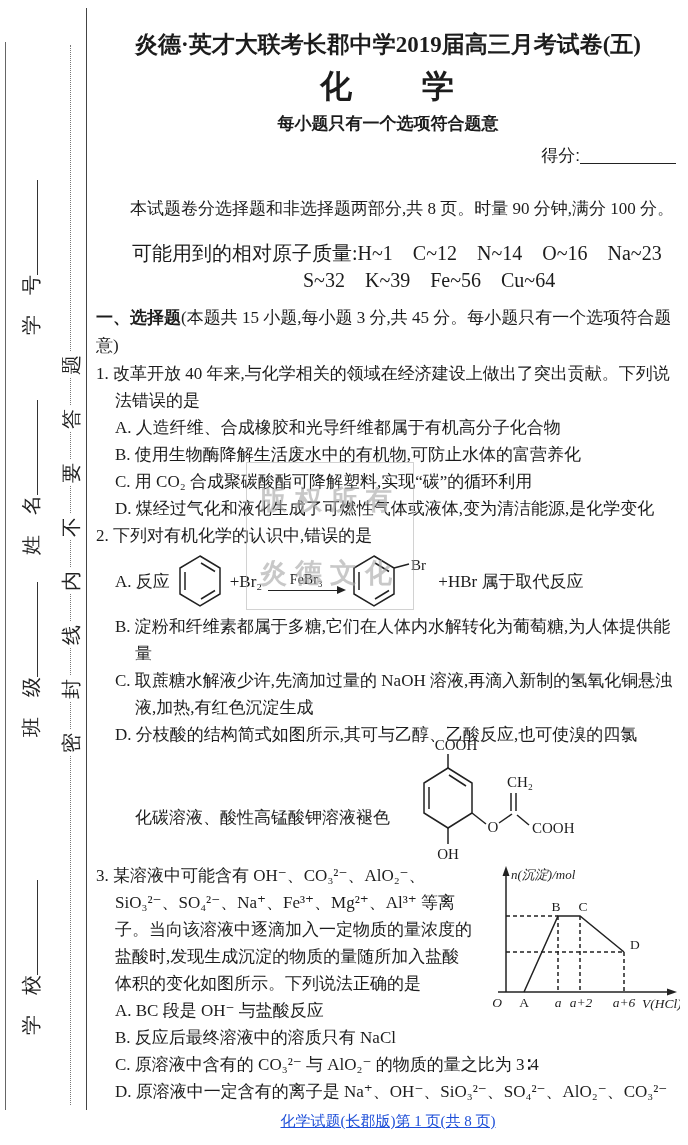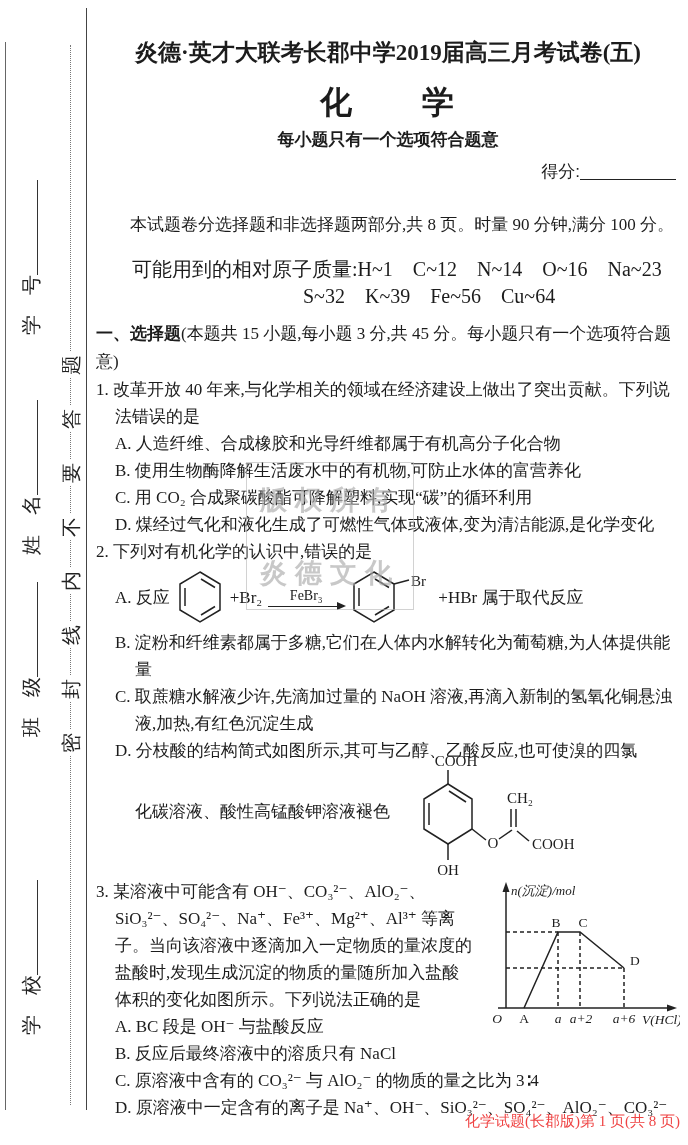--- a/index.html
+++ b/index.html
@@ -9,21 +9,21 @@
   .page-edge{position:absolute;left:5px;top:42px;width:1px;height:1068px;background:#666;}
   .main-border{position:absolute;left:86px;top:8px;width:1px;height:1102px;background:#444;}
   .seal-dotted{position:absolute;left:70px;top:45px;height:1060px;width:0;border-left:1px dotted #777;}
   .field{position:absolute;left:16px;white-space:nowrap;font-size:20px;color:#222;
          transform-origin:0 0;transform:rotate(-90deg);}
   .field .blank{display:inline-block;width:95px;border-bottom:1px solid #333;height:1.05em;}
   .seal-char{position:absolute;left:58px;width:26px;height:26px;font-size:20px;line-height:26px;
              text-align:center;background:#fff;transform:rotate(-90deg);z-index:2;color:#222;}
   
   .content{position:absolute;left:96px;top:26px;width:584px;}
-  .exam-title{margin:12px;text-align:center;font-size:23px;font-weight:700;line-height:30px;
+  .exam-title{margin:4px;text-align:center;font-size:23px;font-weight:700;line-height:30px;
               font-family:"Liberation Serif","DejaVu Serif",serif;}
   .subject{text-align:center;font-size:32px;font-weight:700;line-height:44px;margin-top:2px;letter-spacing:2px;}
   .byline{text-align:center;font-size:17px;font-weight:700;line-height:24px;margin-top:4px;
           font-family:"Liberation Sans","DejaVu Sans",sans-serif;}
   .score-row{text-align:right;margin-top:8px;font-size:17px;padding-right:4px;
              font-family:"Liberation Sans","DejaVu Sans",sans-serif;}
   .score-blank{display:inline-block;width:96px;height:18px;border-bottom:1px solid #222;vertical-align:-3px;}
   .intro{margin-top:27px;font-size:17px;line-height:29px;text-indent:34px;}
   .mass{margin-top:8px;font-size:20px;line-height:27px;}
   .mass-l1{padding-left:36px;}
@@ -36,33 +36,33 @@
   
   .rxn-row{display:flex;align-items:center;gap:6px;padding-left:19px;height:60px;margin:2px 0;}
   .rxn-row svg{flex:0 0 auto;}
   .rxn-arrow{display:inline-flex;flex-direction:column;align-items:center;width:76px;}
   .rxn-arrow .cat{font-size:14px;line-height:16px;}
   .rxn-arrow .shaft{width:100%;height:0;border-top:1.5px solid #222;position:relative;margin-top:2px;}
   .rxn-arrow .shaft::after{content:"";position:absolute;right:-2px;top:-4.6px;width:0;height:0;
       border-left:9px solid #222;border-top:4px solid transparent;border-bottom:4px solid transparent;}
   
   .d-fig{position:relative;height:112px;margin-top:2px;}
-  .d-cont{position:absolute;left:39px;top:32px;}
+  .d-cont{position:absolute;left:39px;top:54px;}
   .chorismate{position:absolute;left:300px;top:-12px;}
   
   .q3-chart{float:right;margin:2px 0 4px 8px;}
   .mathtxt{font-style:italic;}
   svg line,svg polyline,svg polygon,svg path{stroke:#222;fill:none;stroke-width:1.5;}
   svg polygon.solid{fill:#222;stroke:none;}
   svg text{fill:#1c1c1c;stroke:none;font-family:"Liberation Serif","DejaVu Serif",serif;}
   
   .watermark{position:absolute;left:246px;top:462px;width:166px;height:146px;border:1px solid rgba(180,180,180,.6);
       display:flex;flex-direction:column;justify-content:space-around;align-items:center;z-index:3;
       pointer-events:none;color:rgba(170,170,170,.65);font-size:27px;font-weight:700;letter-spacing:8px;}
-  .footer{position:absolute;left:96px;bottom:14px;width:584px;text-align:right;font-size:15px;color:#ef4444;}
+  .footer{position:absolute;left:96px;bottom:14px;width:584px;text-align:center;font-size:15px;color:#1d4ed8;text-decoration:underline;}
   .clear{clear:both;}
 </style>
 </head>
 <body>
 
 <div class="page">
 
   <div class="page-edge"></div>
   <div class="seal-dotted"></div>
   <div class="main-border"></div>

